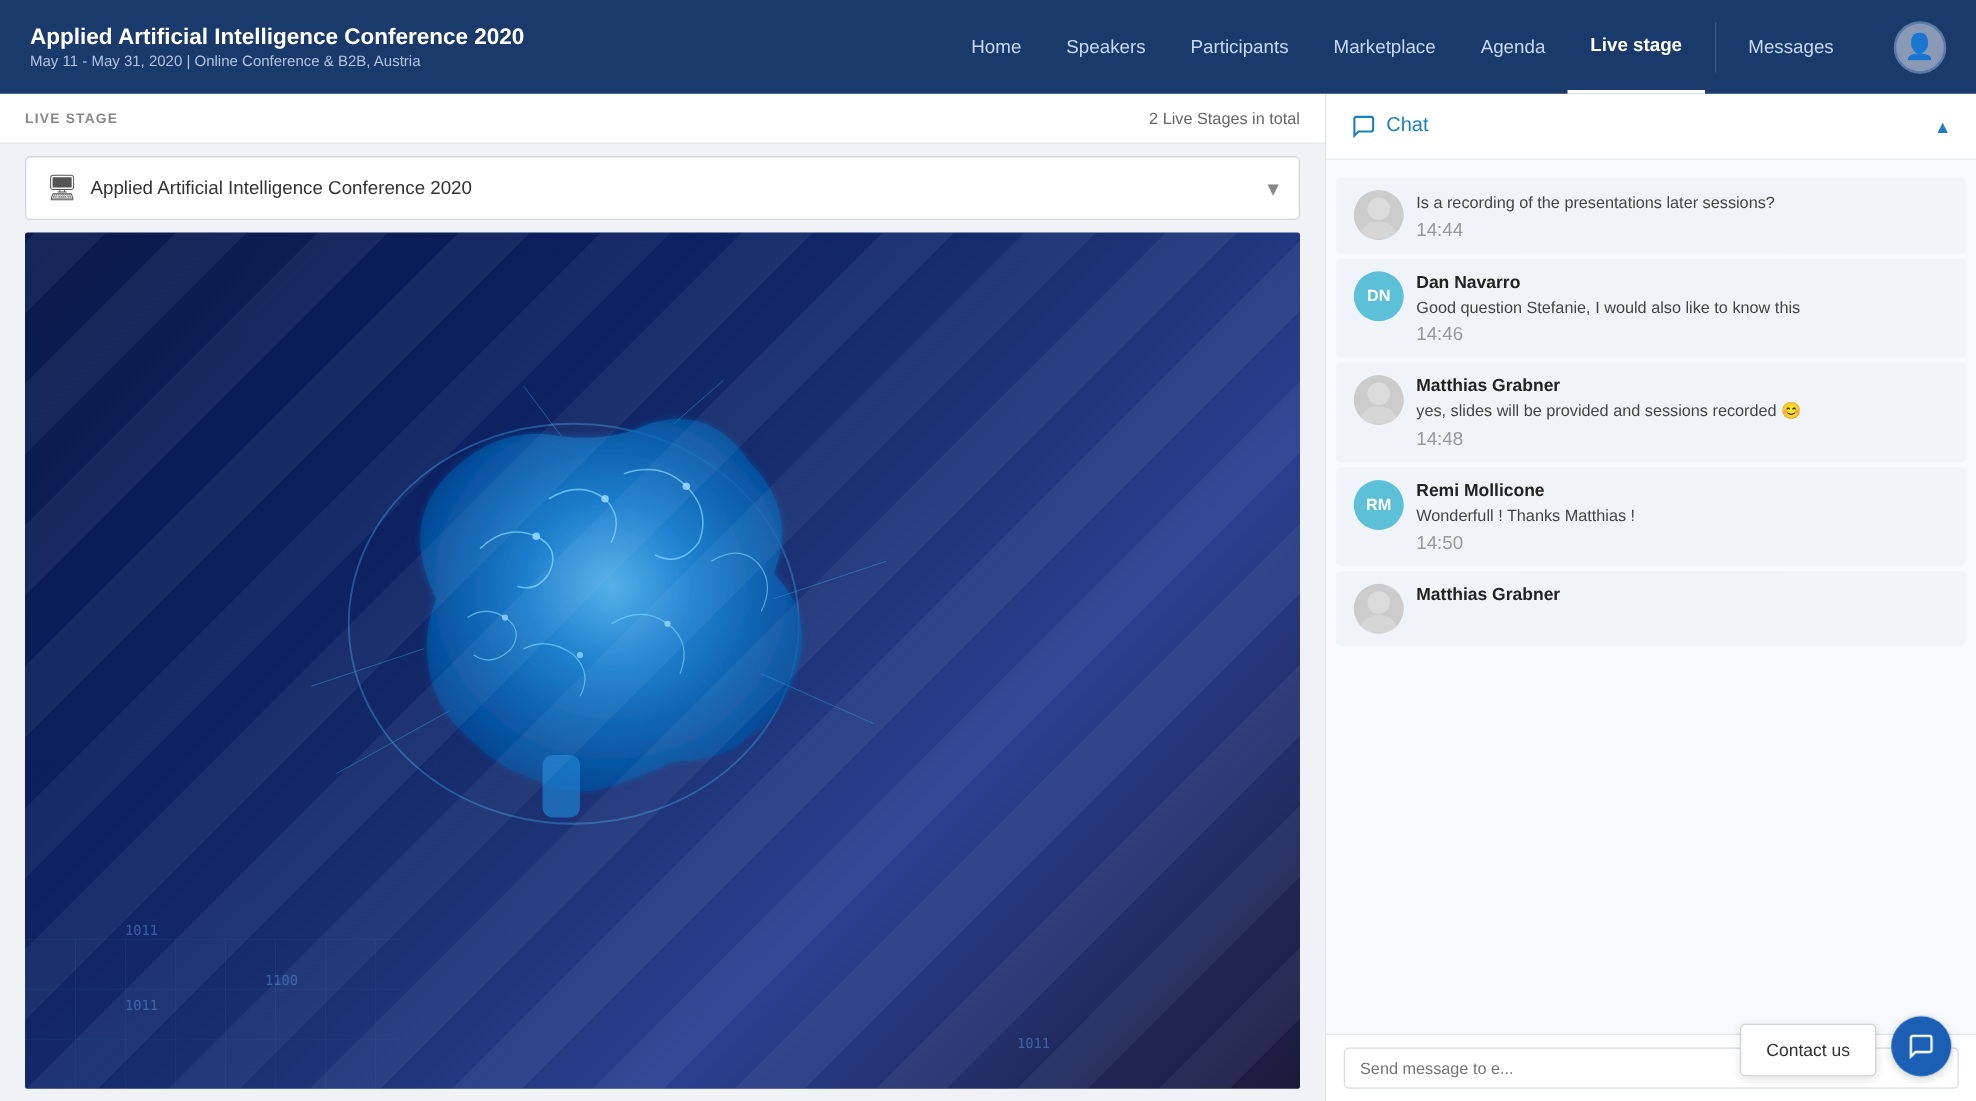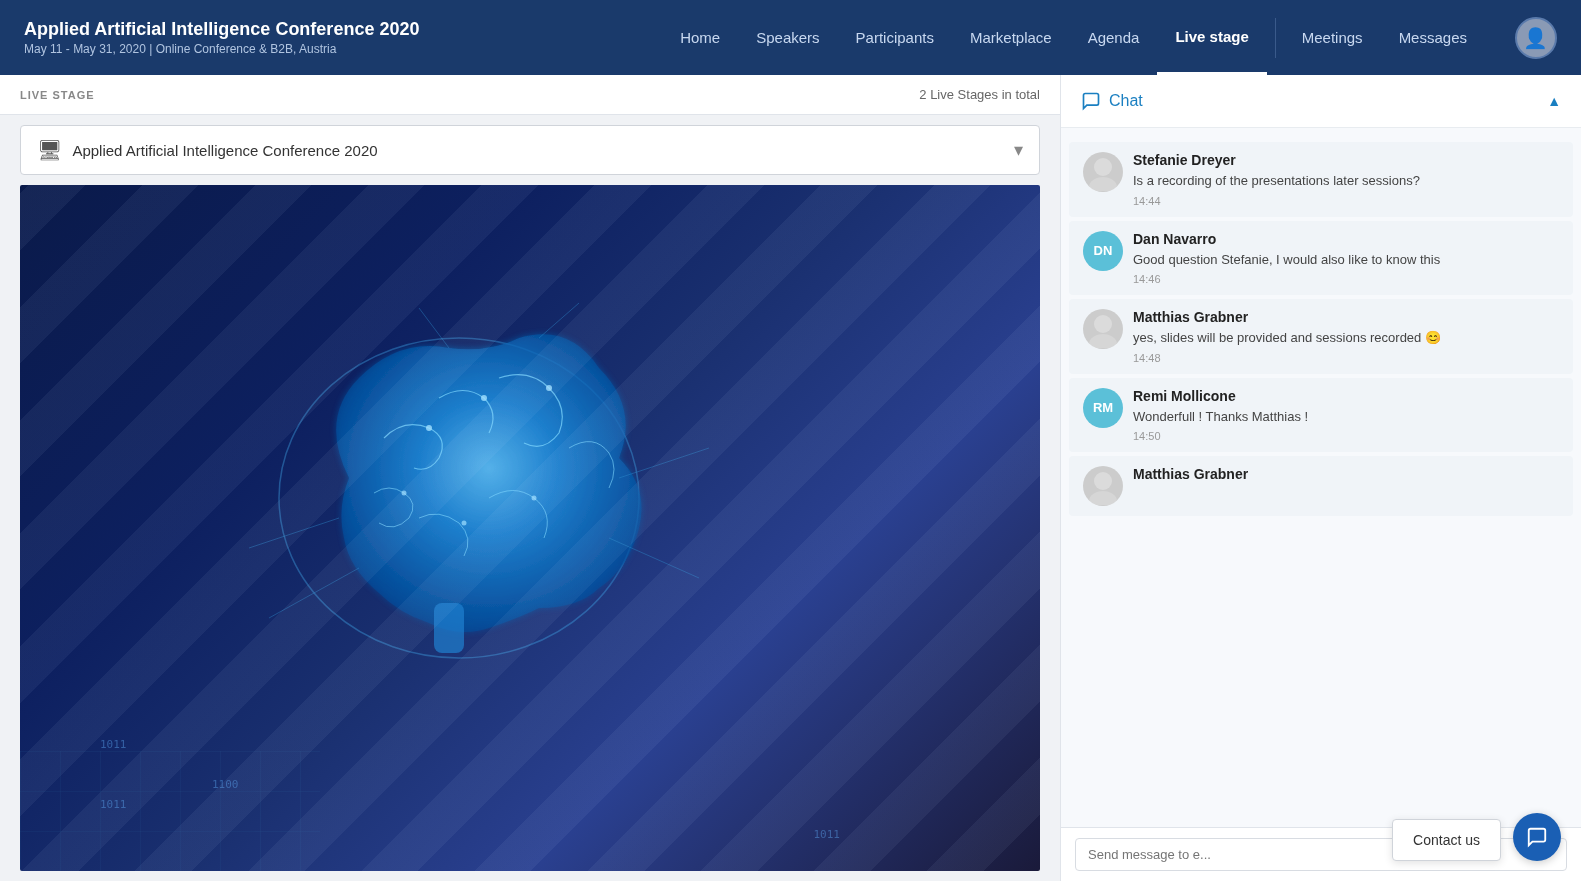--- a/index.html
+++ b/index.html
@@ -229,21 +229,21 @@
       color: #222;
       margin-bottom: 3px;
     }
     .msg-text {
       font-size: 13px;
       color: #444;
       line-height: 1.5;
       word-break: break-word;
     }
     .msg-time {
-      font-size: 11px;
+      font-size: 15px;
       color: #999;
       margin-top: 4px;
     }
 
     
     .chat-messages::-webkit-scrollbar { width: 6px; }
     .chat-messages::-webkit-scrollbar-thumb { background: #c0c8d0; border-radius: 3px; }
 
     
     .chat-input-area {
@@ -314,21 +314,20 @@
     <div class="subtitle">May 11 - May 31, 2020 | Online Conference &amp; B2B, Austria</div>
   </div>
   <nav class="navbar-nav">
     <a class="nav-item">Home</a>
     <a class="nav-item">Speakers</a>
     <a class="nav-item">Participants</a>
     <a class="nav-item">Marketplace</a>
     <a class="nav-item">Agenda</a>
     <a class="nav-item active">Live stage</a>
     <div class="navbar-divider"></div>
-    <a class="nav-item">Meetings</a>
     <a class="nav-item">Messages</a>
   </nav>
   <div class="navbar-avatar">
     <span class="avatar-placeholder">👤</span>
   </div>
 </nav>
 
 <div class="main-layout">
 
   <div class="left-content">
@@ -428,21 +427,20 @@
     <div class="chat-messages" id="chat-messages-container">
 
     <div class="chat-message">
           <div class="msg-avatar photo photo-sd">
             <svg width="38" height="38" viewBox="0 0 38 38">
               <circle cx="19" cy="14" r="9" fill="rgba(255,255,255,0.3)"></circle>
               <ellipse cx="19" cy="34" rx="14" ry="10" fill="rgba(255,255,255,0.2)"></ellipse>
             </svg>
           </div>
           <div class="msg-body">
-            <div class="msg-name">Stefanie Dreyer</div>
             <div class="msg-text">Is a recording of the presentations later sessions?</div>
             <div class="msg-time">14:44</div>
           </div>
         </div>
         <div class="chat-message">
           <div class="msg-avatar initials-dn">DN</div>
           <div class="msg-body">
             <div class="msg-name">Dan Navarro</div>
             <div class="msg-text">Good question Stefanie, I would also like to know this</div>
             <div class="msg-time">14:46</div>

